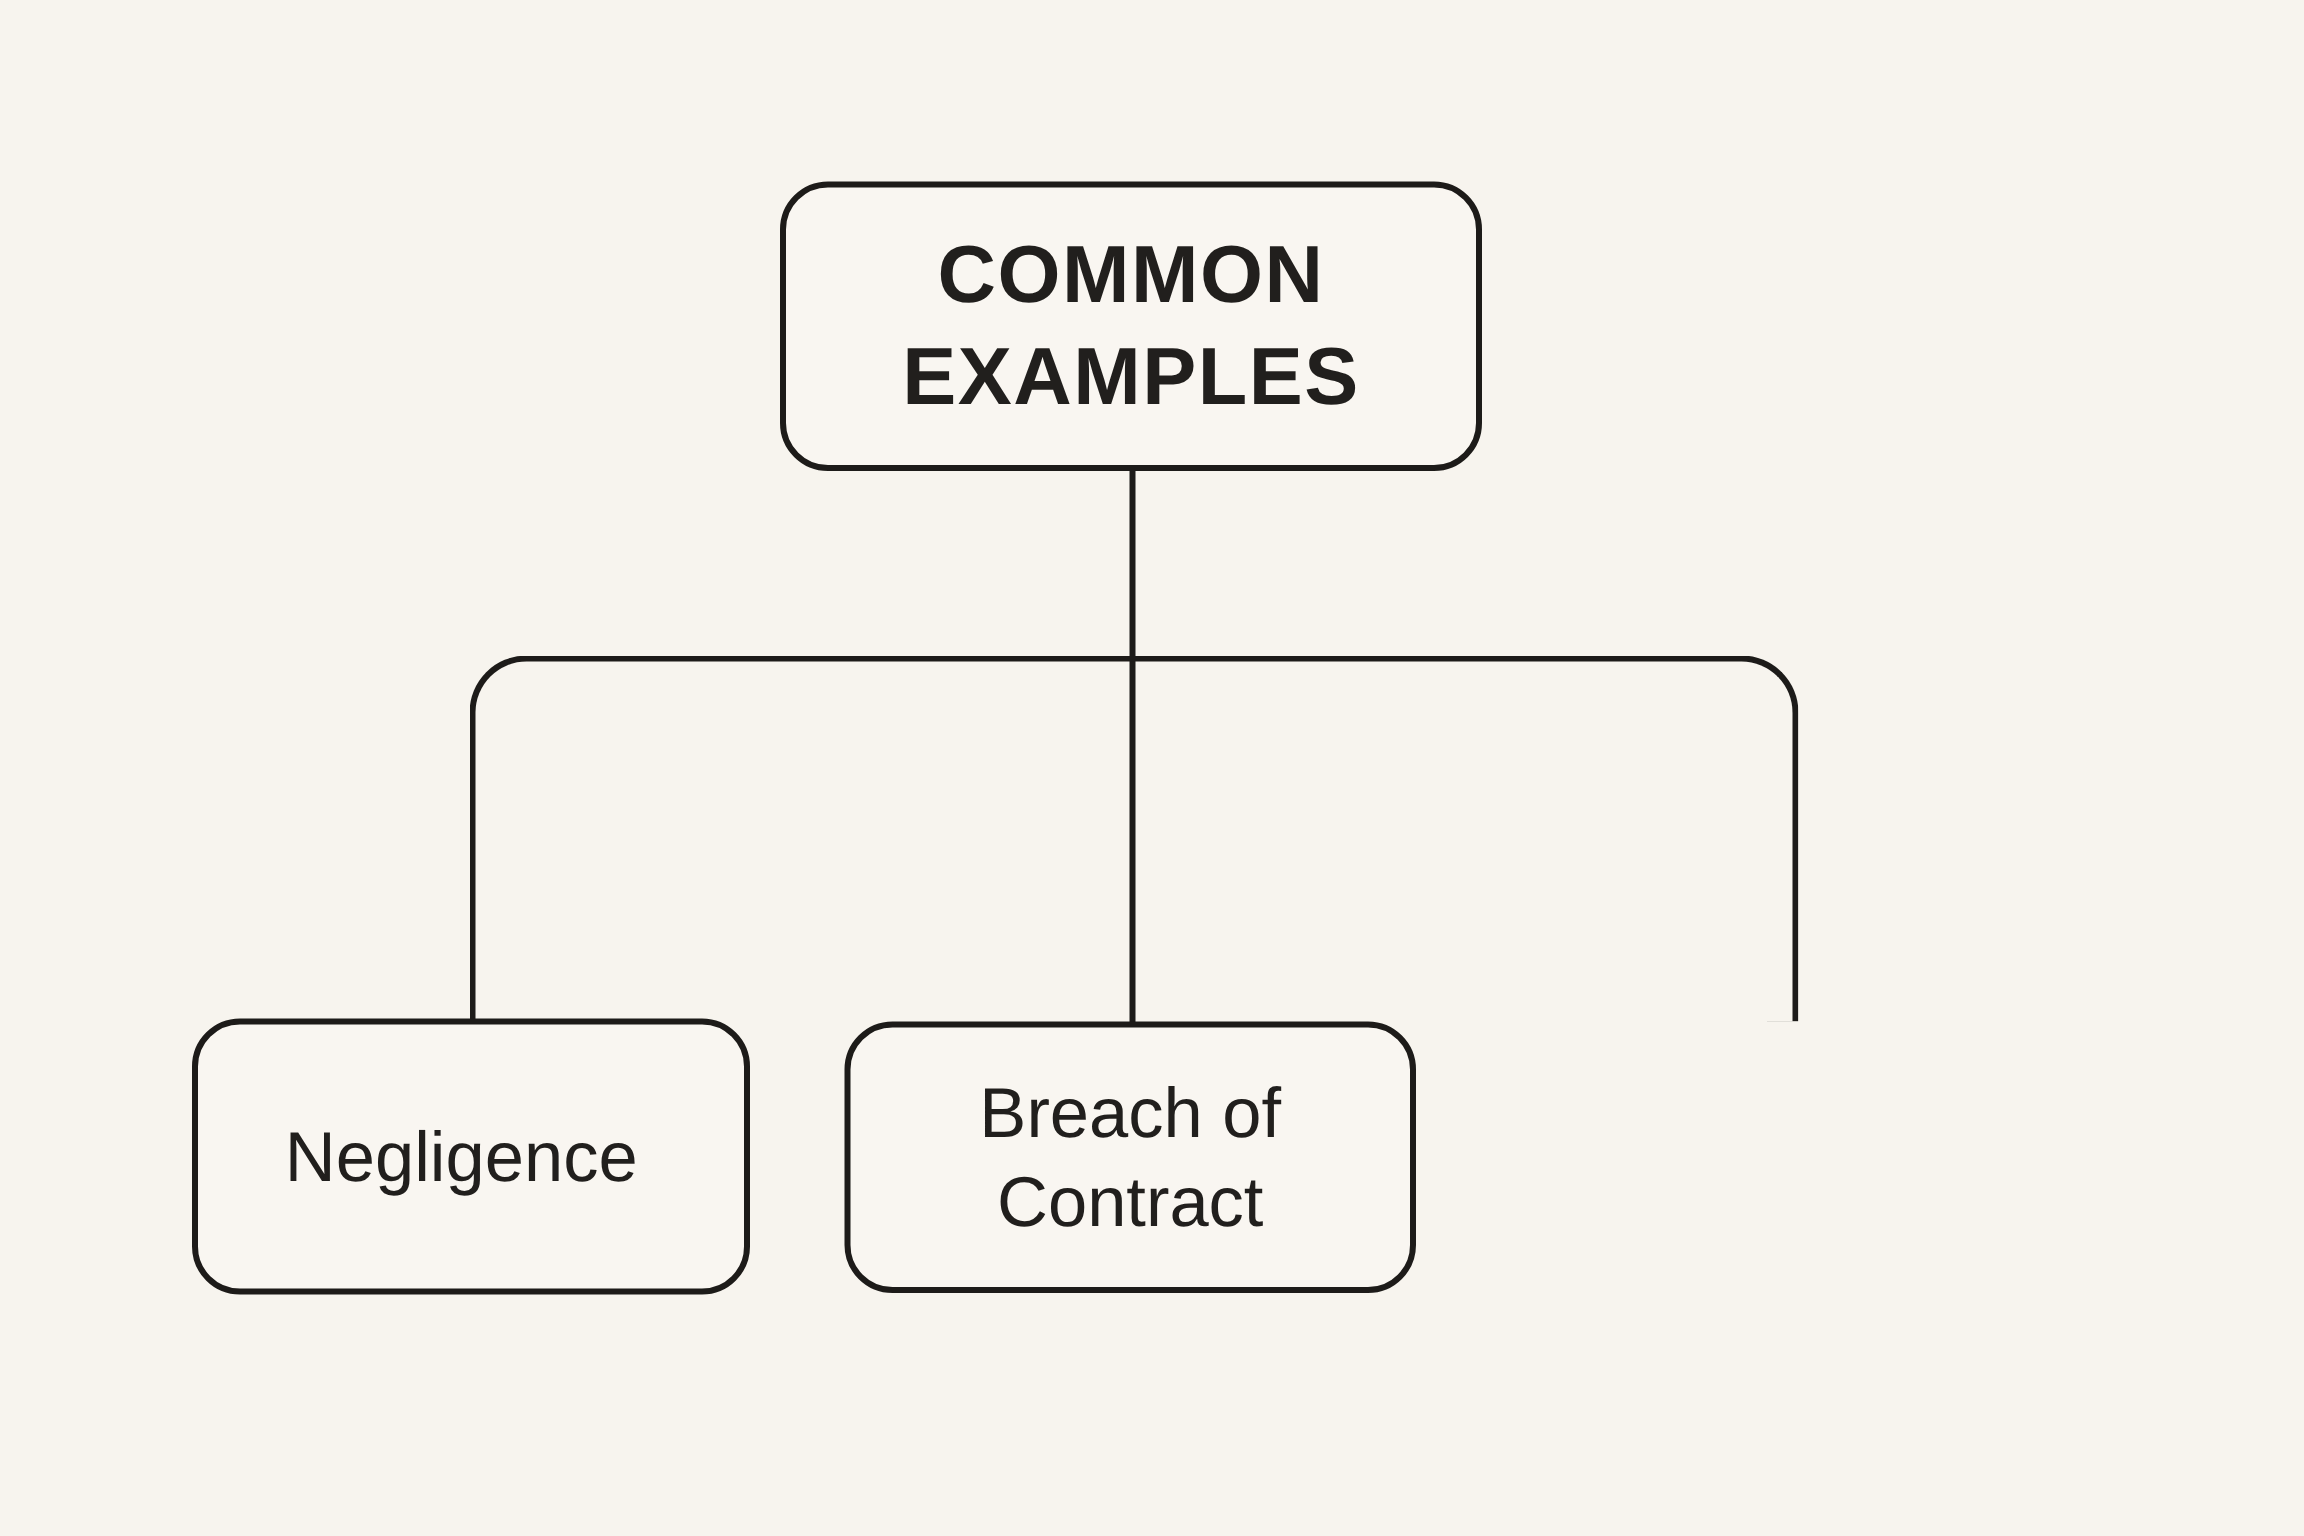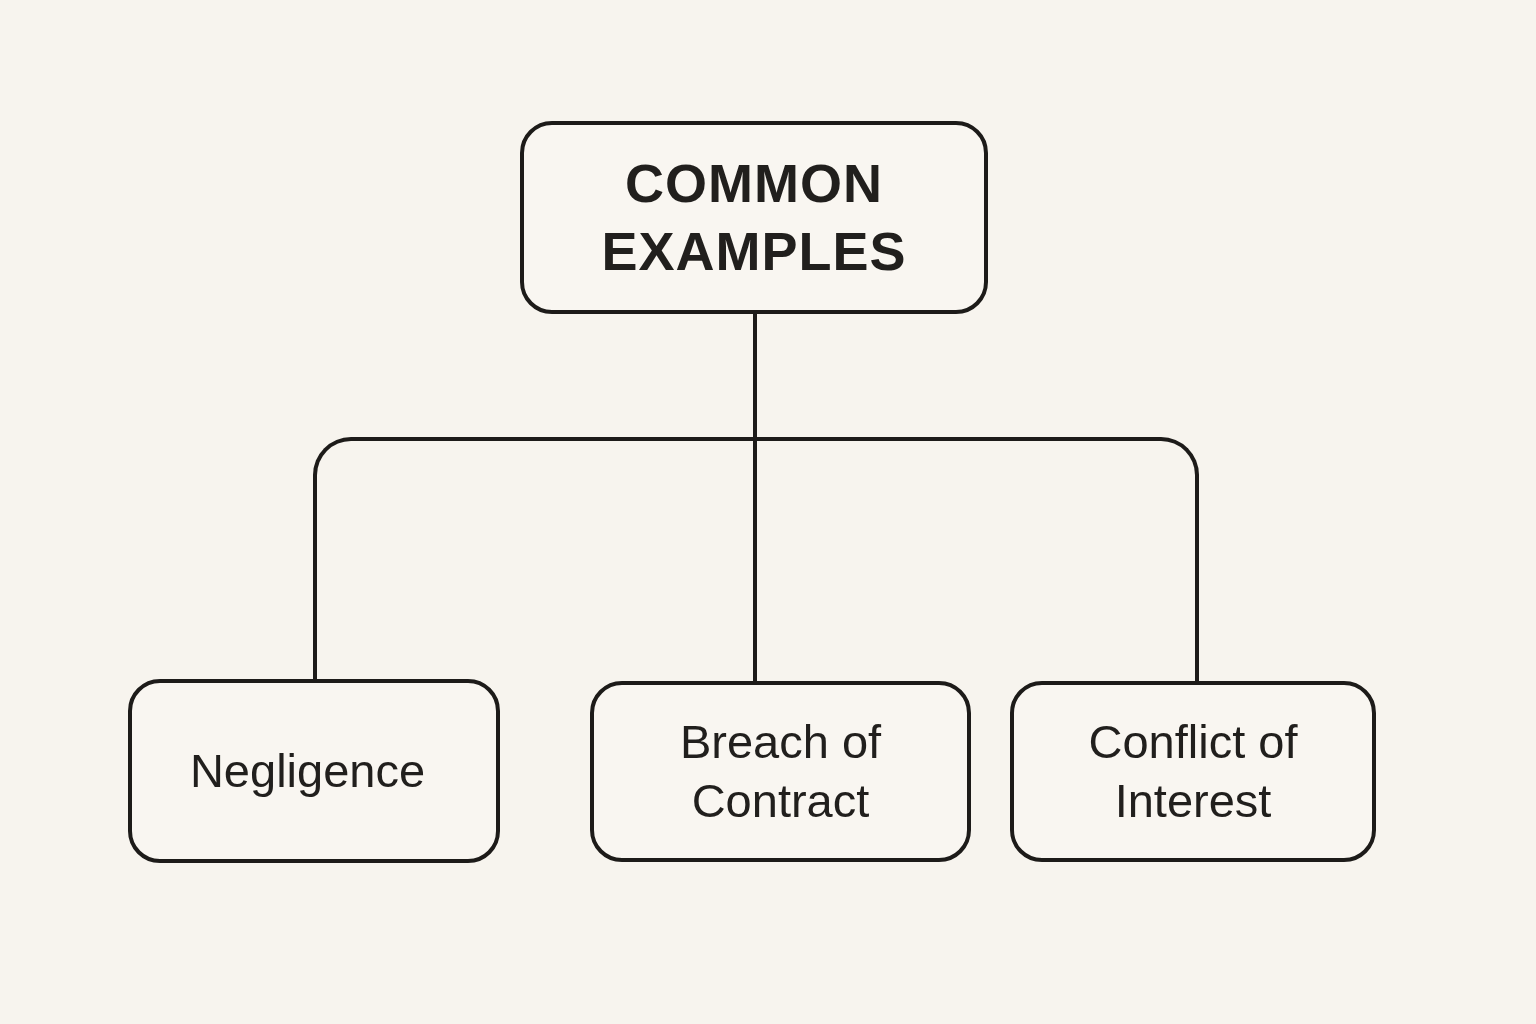--- a/index.html
+++ b/index.html
@@ -49,21 +49,21 @@
     padding: 0 24px;
   }
   .node-child-1 {
     left: 128px;
     top: 679px;
     width: 372px;
     height: 184px;
     padding-left: 11px;
   }
   .node-child-2 {
-    left: 590px;
+    left: 563px;
     top: 681px;
     width: 381px;
     height: 181px;
   }
   .node-child-3 {
     left: 1010px;
     top: 681px;
     width: 366px;
     height: 181px;
   }
@@ -107,17 +107,14 @@
   <div class="bracket"></div>
 
   <div class="node node-child node-child-1">
     <span>Negligence</span>
   </div>
 
   <div class="node node-child node-child-2">
     <span>Breach of Contract</span>
   </div>
 
-  <div class="node node-child node-child-3">
-    <span>Conflict of Interest</span>
-  </div>
 
 </div>
 
 </body></html>

